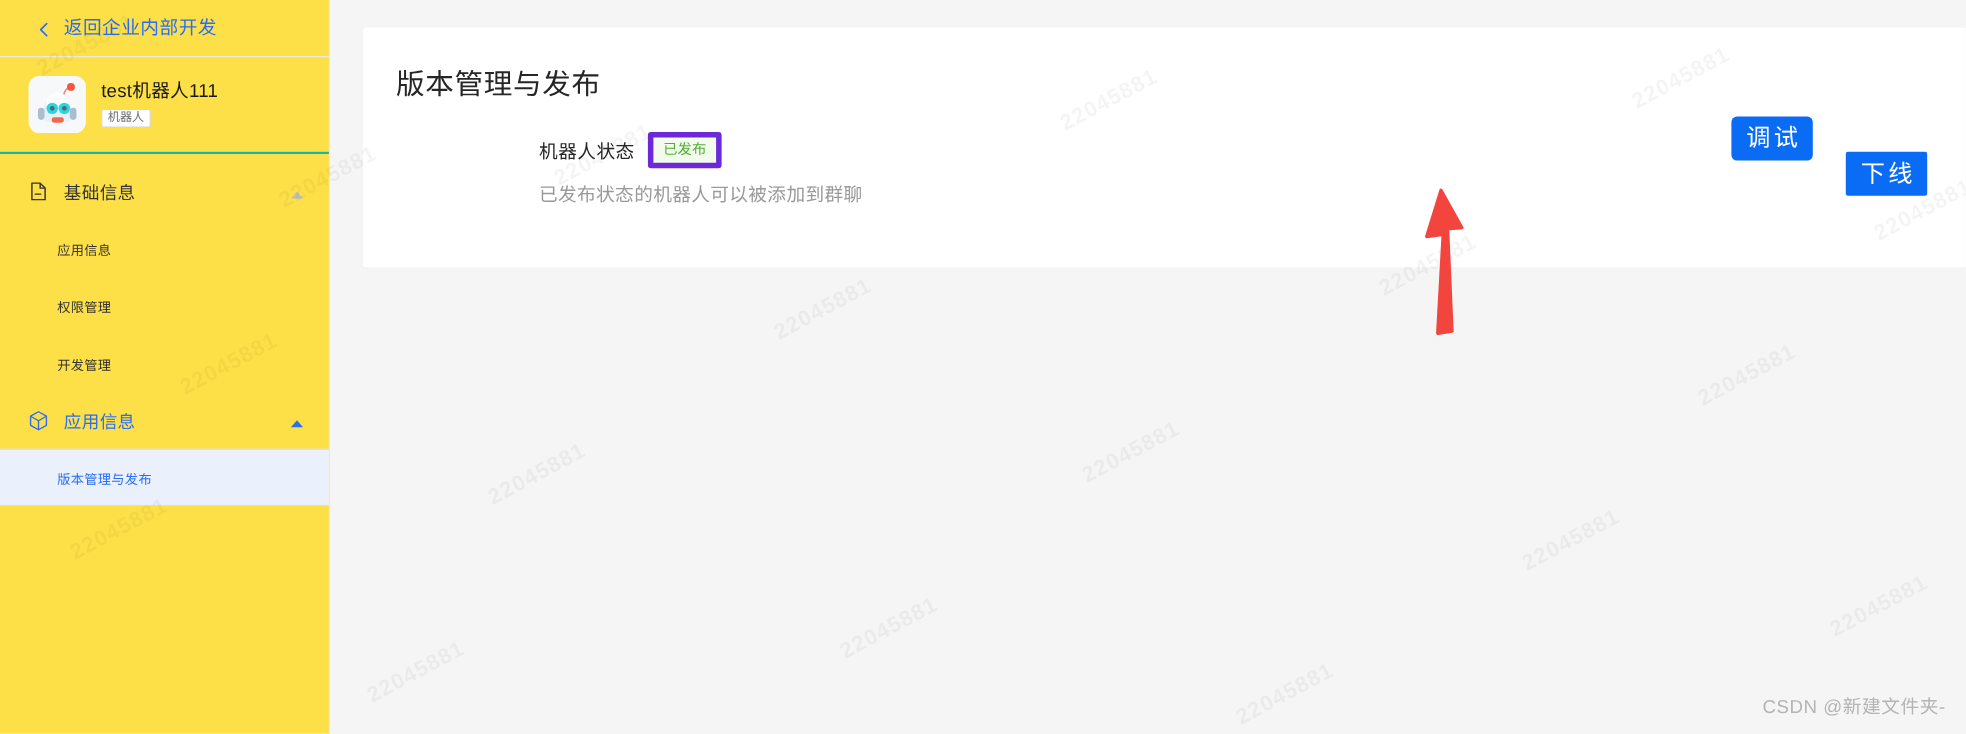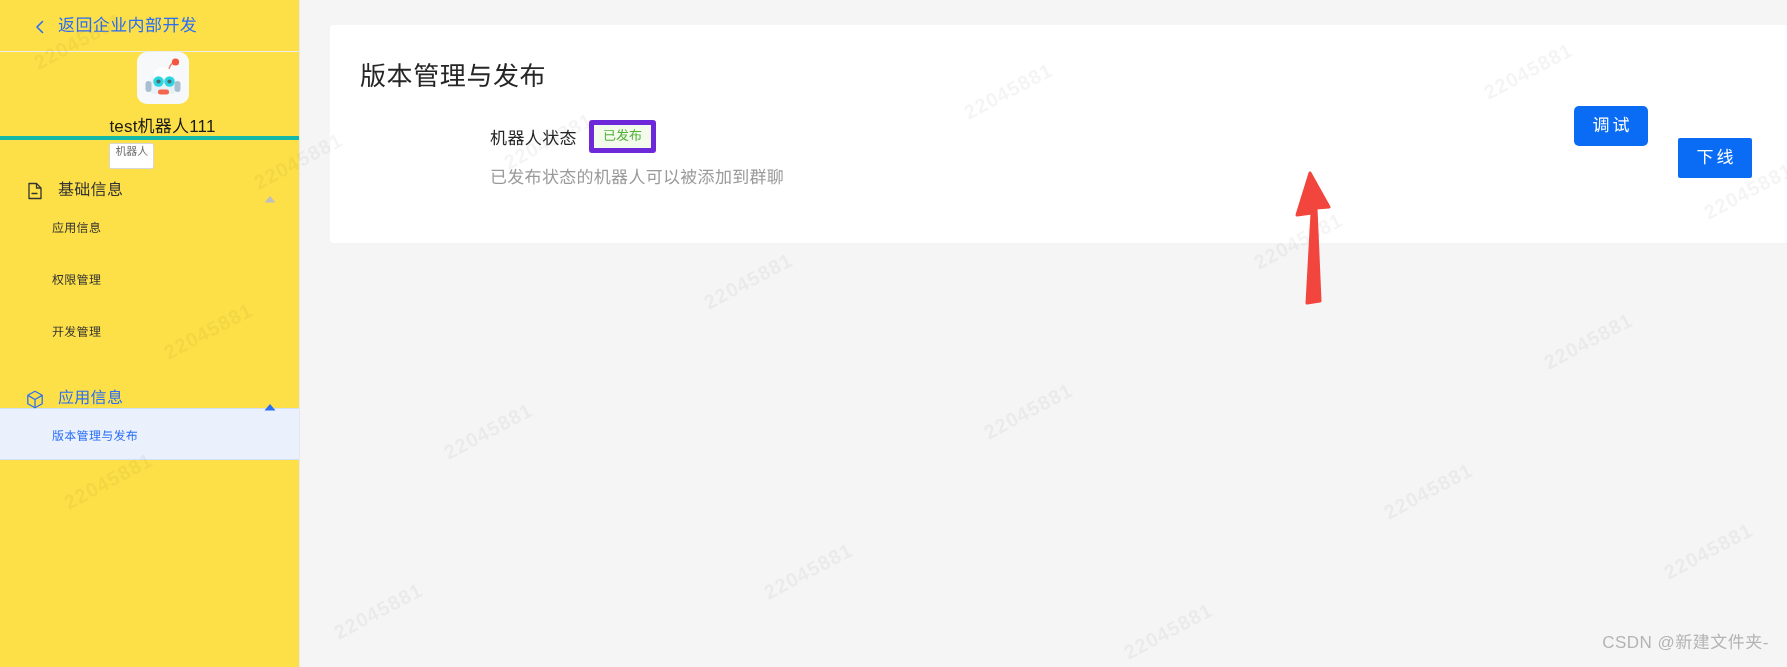--- a/index.html
+++ b/index.html
@@ -55,22 +55,21 @@
     letter-spacing: .4px;
     line-height: 1;
   }
 
   .app-card {
     height: 88px;
     display: flex;
     align-items: center;
     padding-left: 26px;
     gap: 14px;
-    border-bottom: 4px solid #14b8a6;
-    flex-direction: column;
+    border-bottom: 2px solid #14b8a6;
   }
 
   .avatar {
     width: 52px;
     height: 52px;
     border-radius: 10px;
     background: #f7f8fa;
     flex: 0 0 52px;
     position: relative;
     overflow: hidden;
@@ -84,31 +83,31 @@
     line-height: 1.1;
     letter-spacing: .2px;
   }
   .app-tag {
     display: inline-block;
     align-self: flex-start;
     font-size: 11px;
     color: #6b6b6b;
     border: 1px solid #d6d6d6;
     border-radius: 2px;
-    padding: 1px 5px 10px;
+    padding: 1px 5px 0;
     line-height: 1.25;
     background: #fff;
   }
 
   .nav { padding-top: 8px; }
 
   .nav-group-head {
     height: 52px;
     display: flex;
-    align-items: flex-end;
+    align-items: center;
     padding: 0 22px 0 26px;
     cursor: pointer;
     color: #333;
   }
   .nav-group-head .g-icon {
     width: 18px; height: 18px;
     margin-right: 14px;
     display: flex; align-items: center; justify-content: center;
     flex: 0 0 18px;
   }
@@ -202,21 +201,21 @@
     position: absolute;
     right: 0;
     top: -14px;
     display: flex;
     gap: 30px;
   }
   .btn {
     border: none;
     background: #0a6cf5;
     color: #ffffff;
-    font-size: 17px;
+    font-size: 22px;
     font-family: inherit;
     letter-spacing: 3px;
     padding: 0;
     width: 74px;
     height: 40px;
     cursor: pointer;
     line-height: 40px;
     text-align: center;
     text-indent: 3px;
   }

